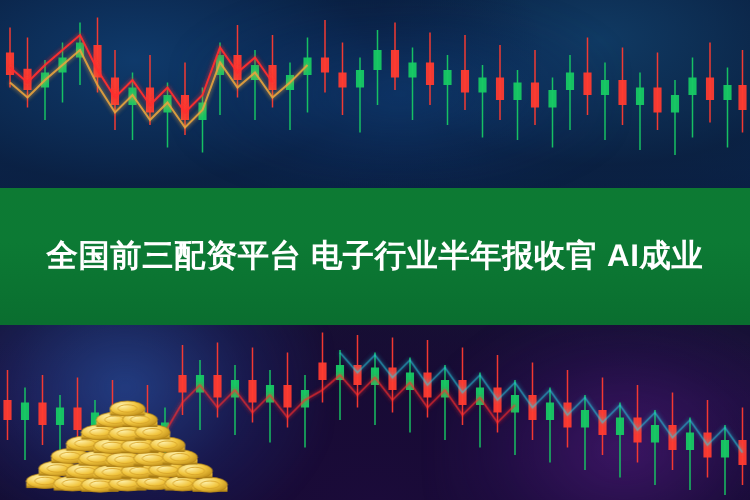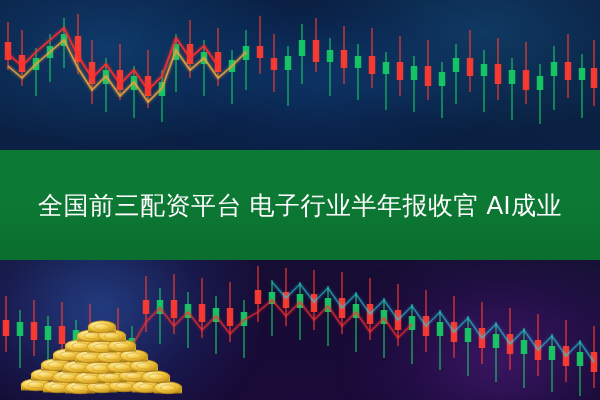--- a/index.html
+++ b/index.html
@@ -80,21 +80,21 @@
     left: 0;
     top: 0;
     width: 600px;
     height: 110px;
     display: flex;
     flex-direction: column;
     align-items: center;
     justify-content: center;
     color: #ffffff;
     font-size: 25px;
-    font-weight: normal;
+    font-weight: bold;
     letter-spacing: 0.5px;
     line-height: 40px;
     text-align: center;
     font-family: "Liberation Sans", "DejaVu Sans", sans-serif;
   }
   .headline-line { display: block; white-space: nowrap; }
   .headline-line-2 { }
 </style>
 </head>
 <body>

